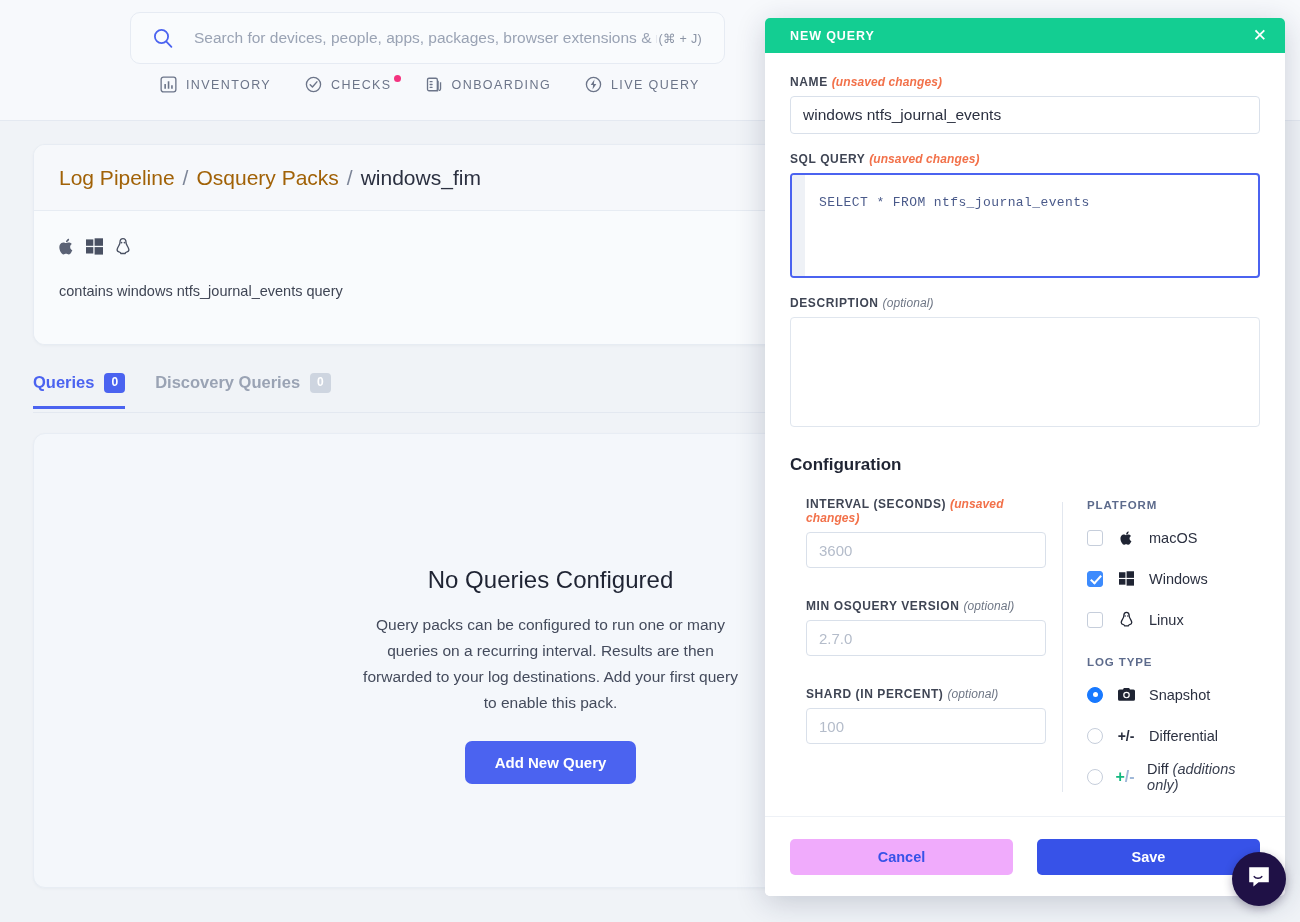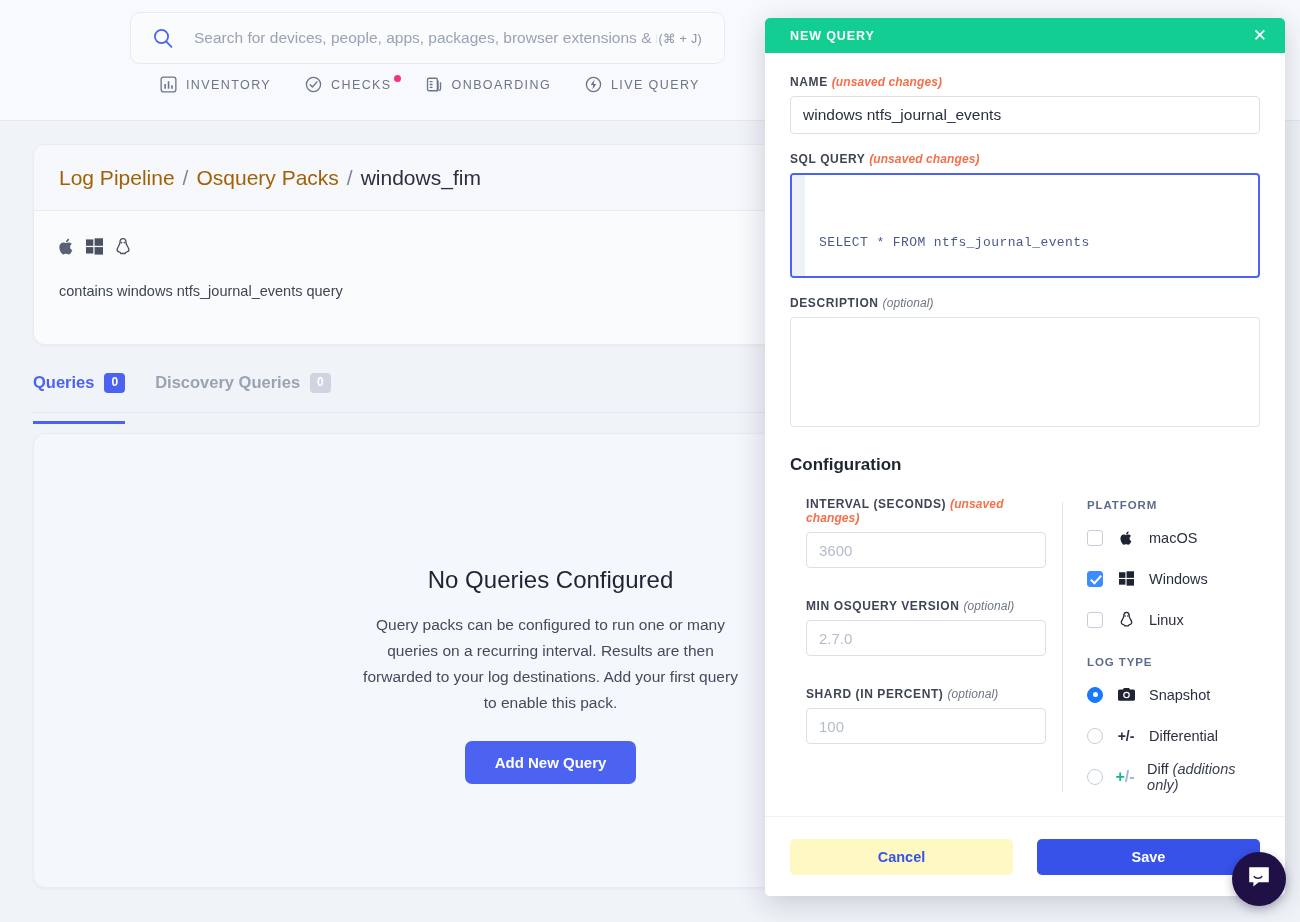--- a/index.html
+++ b/index.html
@@ -97,21 +97,21 @@
   .minver-value { font-size: 34px; color: #2b3040; margin-top: 8px; }
 
   
   .tabs {
     position: absolute; left: 33px; top: 373px; width: 1035px; height: 40px;
     display: flex; align-items: flex-start; gap: 30px;
     border-bottom: 1px solid #e3e8f0;
   }
   .tab {
     display: flex; align-items: center; gap: 10px;
-    padding-bottom: 28px; cursor: pointer;
+    padding-bottom: 13px; cursor: pointer;
     font-size: 16.5px; font-weight: 700; text-align: center;
   }
   .tab.active { color: #4b63f0; border-bottom: 3px solid #4b63f0; }
   .tab.inactive { color: #9aa3b4; }
   .tab-count {
     font-size: 12px; font-weight: 700; color: #fff;
     border-radius: 4px; padding: 2px 7px; line-height: 1.3;
   }
   .tab.active .tab-count { background: #4b63f0; }
   .tab.inactive .tab-count { background: #ced5e0; }
@@ -172,23 +172,23 @@
     font-family: "Liberation Sans", sans-serif; background: #fff;
   }
   .txt-input::placeholder { color: #b4bcca; }
 
   .sqlbox {
     height: 105px; border: 2px solid #4b63f0; border-radius: 4px;
     background: #fff; display: flex; overflow: hidden;
   }
   .sql-gutter { width: 13px; background: #eef1f6; }
   .sql-code {
-    flex: 1; padding: 12px 0 0 14px;
+    flex: 1; padding: 20px 0 0 14px;
     font-family: "Liberation Mono", monospace;
-    font-size: 13px; color: #4a5a8a; white-space: pre; letter-spacing: .4px; margin-top: 48px;
+    font-size: 13px; color: #4a5a8a; white-space: pre; letter-spacing: .4px;
   }
 
   .desc-box {
     width: 100%; height: 110px; border: 1px solid #e0e6ee; border-radius: 4px;
     background: #fff; outline: none; resize: none; padding: 10px 12px;
     font-family: "Liberation Sans", sans-serif; font-size: 14px; color: #2b3040;
   }
 
   .cfg-title { font-size: 17px; font-weight: 700; color: #1f2433; }
   .cfg-grid { display: flex; margin-top: 22px; margin-left: 16px; }
@@ -233,21 +233,21 @@
   .pm { font-family: "Liberation Sans", sans-serif; font-weight: 700; font-size: 14px; color: #2b3040; }
   .pm-green { color: #13b87f; font-weight: 700; }
   .pm-grey { color: #9fb8d8; font-weight: 700; }
 
   .modal-footer {
     position: absolute; left: 0; right: 0; bottom: 0; height: 80px;
     border-top: 1px solid #eef1f6; background: #fff;
     display: flex; align-items: center; gap: 24px; padding: 0 25px;
   }
   .btn-cancel {
-    flex: 1; height: 36px; background: #fef9c3; border: none; border-radius: 5px;
+    flex: 1; height: 36px; background: #f0abfc; border: none; border-radius: 5px;
     color: #3752e8; font-size: 14.5px; font-weight: 700; cursor: pointer;
     font-family: "Liberation Sans", sans-serif;
   }
   .btn-save {
     flex: 1; height: 36px; background: #3752e8; border: none; border-radius: 5px;
     color: #fff; font-size: 14.5px; font-weight: 700; cursor: pointer;
     font-family: "Liberation Sans", sans-serif;
   }
 
   

